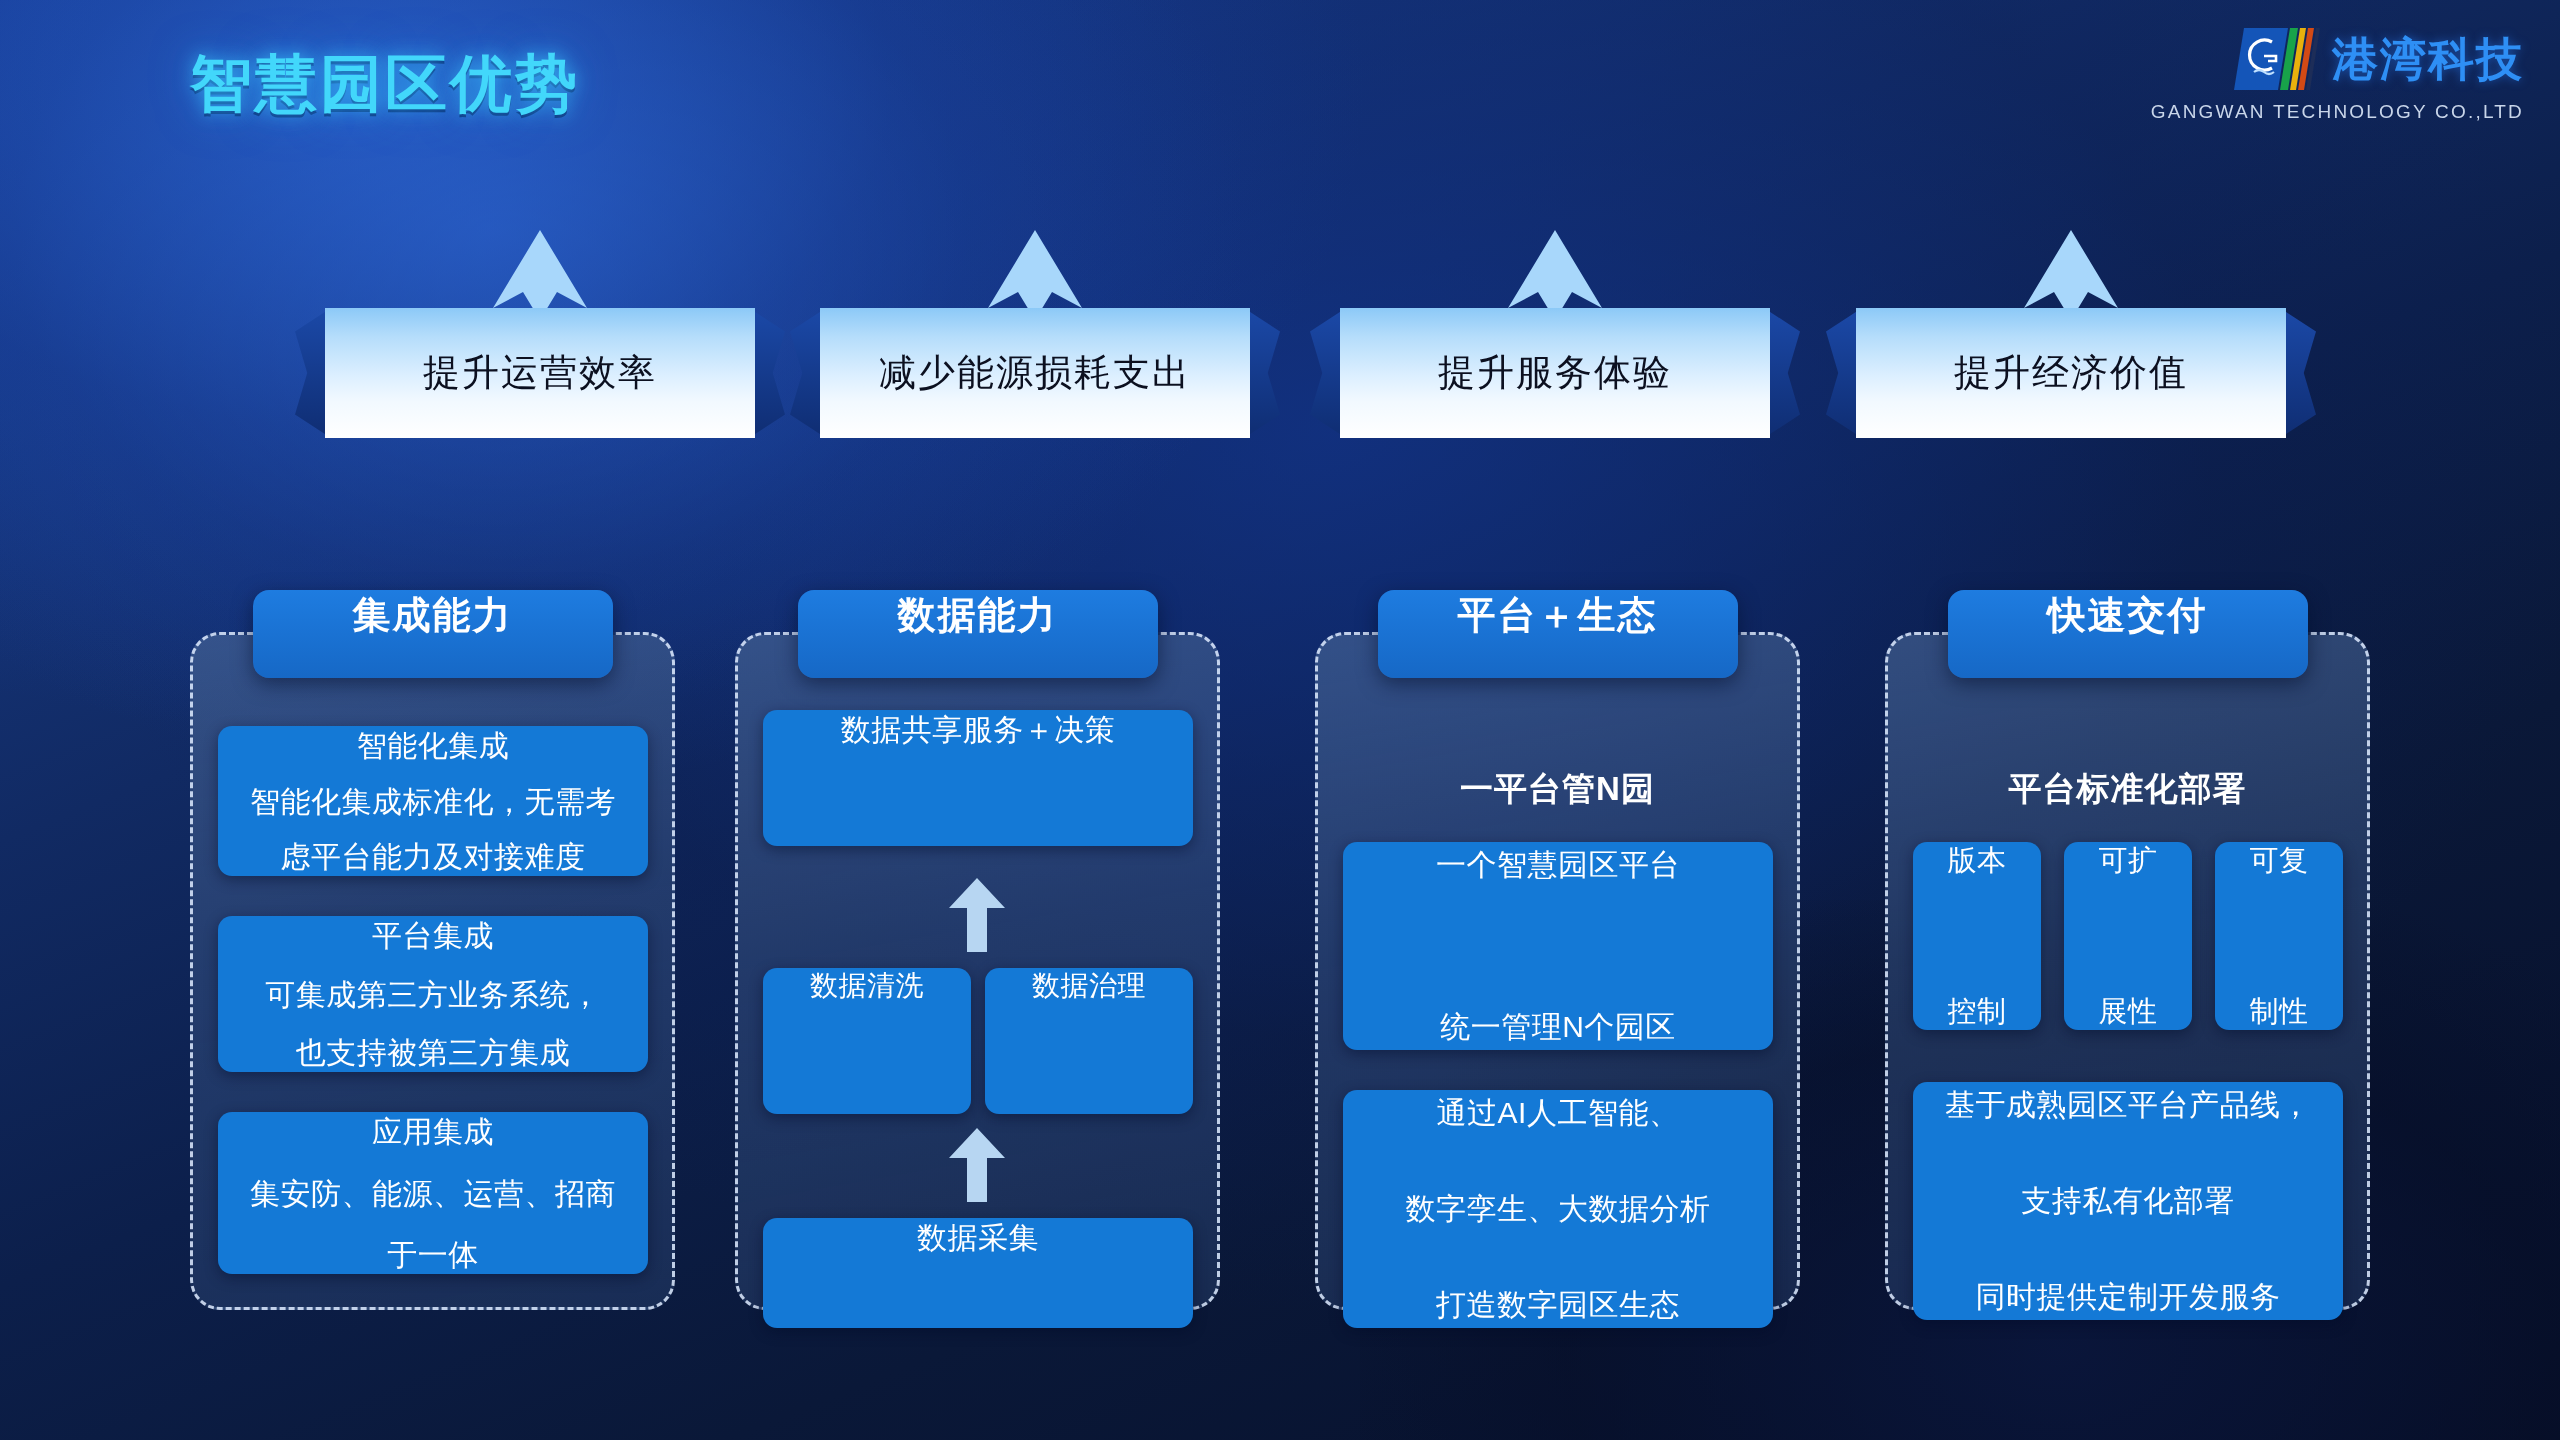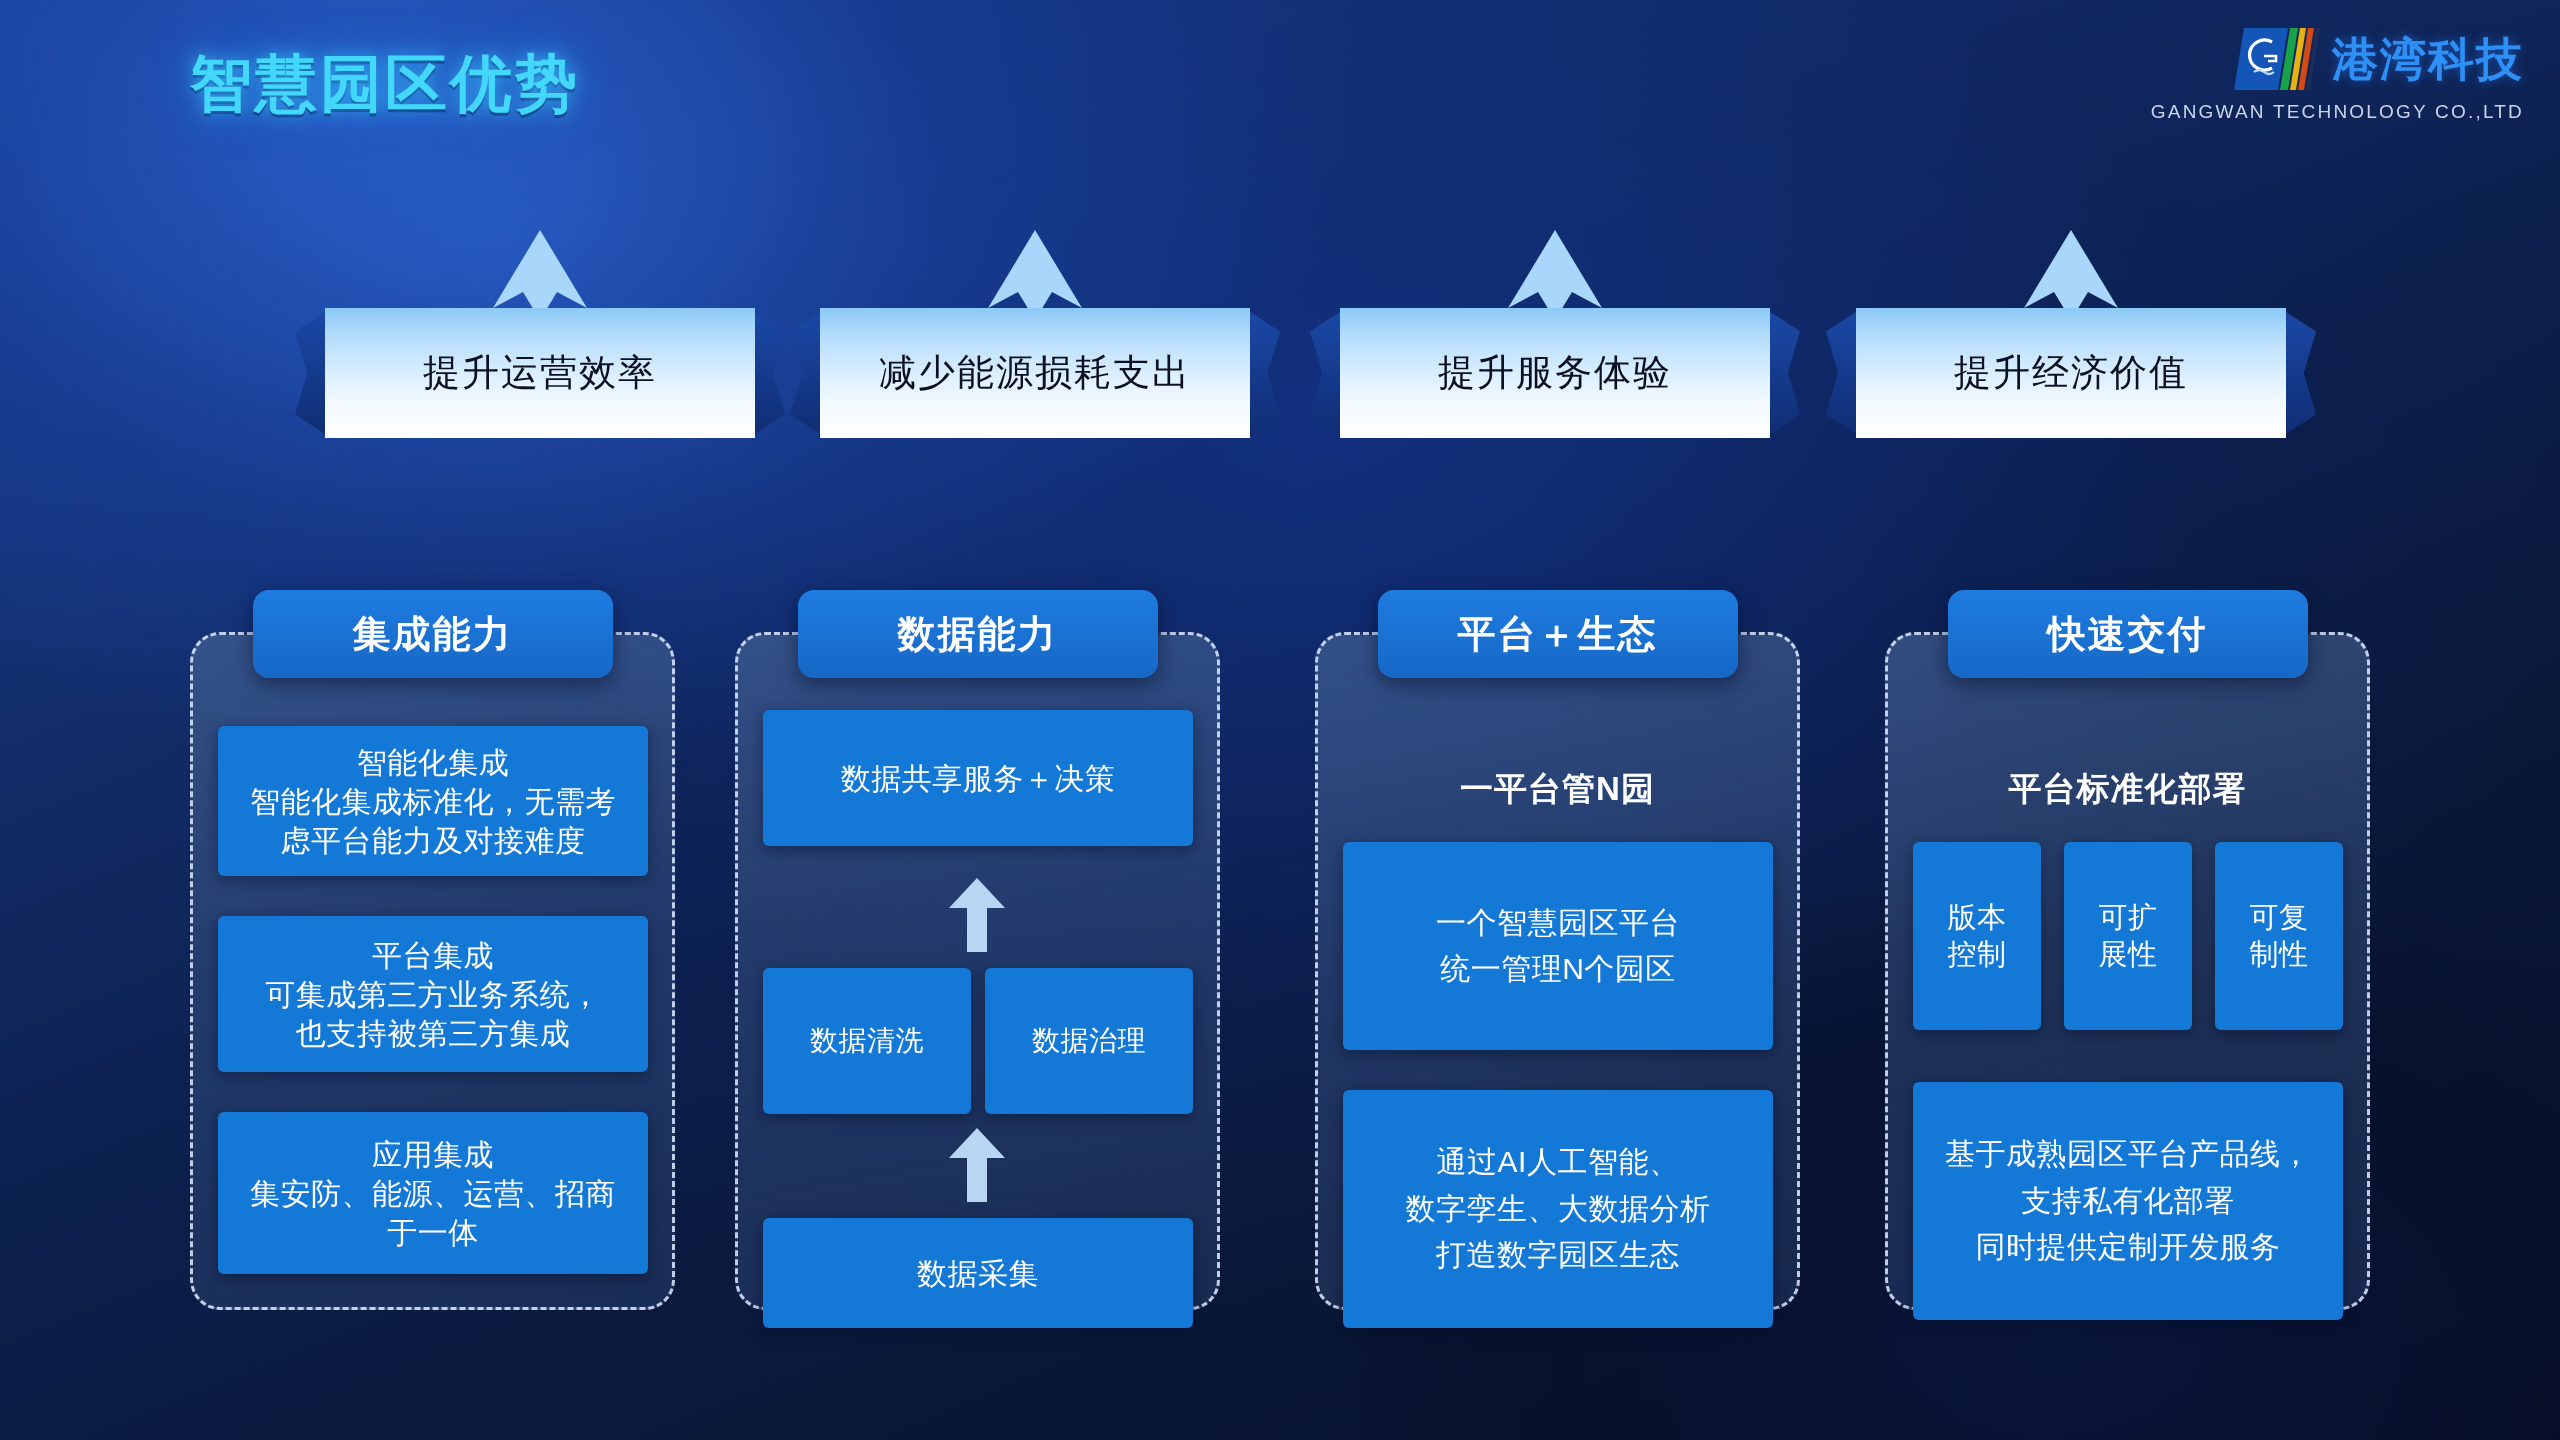--- a/index.html
+++ b/index.html
@@ -62,37 +62,37 @@
     position:absolute;left:0;top:42px;width:485px;height:678px;
     box-sizing:border-box;
     border:3px dashed rgba(222,235,255,.85);
     border-radius:30px;
     background:linear-gradient(170deg,rgba(74,104,152,.62) 0%,rgba(56,84,132,.50) 45%,rgba(44,70,116,.42) 100%);
   }
   .col-head{
     position:absolute;left:50%;top:0;transform:translateX(-50%);
     width:360px;height:88px;border-radius:16px;
     background:linear-gradient(180deg,#1e7ce0 0%,#1668c6 100%);
-    display:flex;align-items:center;justify-content:center;
+    display:flex;align-items:flex-start;justify-content:center;
     box-shadow:0 6px 20px rgba(4,14,44,.55);
     z-index:3;
   }
   .col-head-text{font-size:38px;font-weight:bold;color:#ffffff;letter-spacing:2px;white-space:nowrap;}
   .col-body{position:absolute;left:0;top:42px;width:485px;height:678px;padding:0;box-sizing:border-box;}
 
   .sub-title{
     position:absolute;left:0;width:485px;text-align:center;
     font-size:33px;font-weight:bold;color:#ffffff;letter-spacing:1px;margin-top:25px;
   }
 
   .blue-box{
-    position:absolute;border-radius:6px;
+    position:absolute;border-radius:14px;
     background:#1479d6;
     box-shadow:0 4px 14px rgba(3,12,40,.45);
-    display:flex;flex-direction:column;align-items:center;justify-content:center;
+    display:flex;flex-direction:column;align-items:center;justify-content:space-between;
     color:#ffffff;text-align:center;
   }
   .blue-box .ln{font-size:30px;line-height:1.30;letter-spacing:.5px;white-space:nowrap;}
   .blue-box.sm .ln{font-size:28px;}
   .blue-box.chip .ln{font-size:29px;line-height:1.28;}
   .blue-box.wide .ln{font-size:30px;line-height:1.55;}
 
   .up-arrow{position:absolute;width:56px;height:74px;}
 </style>
 </head>

